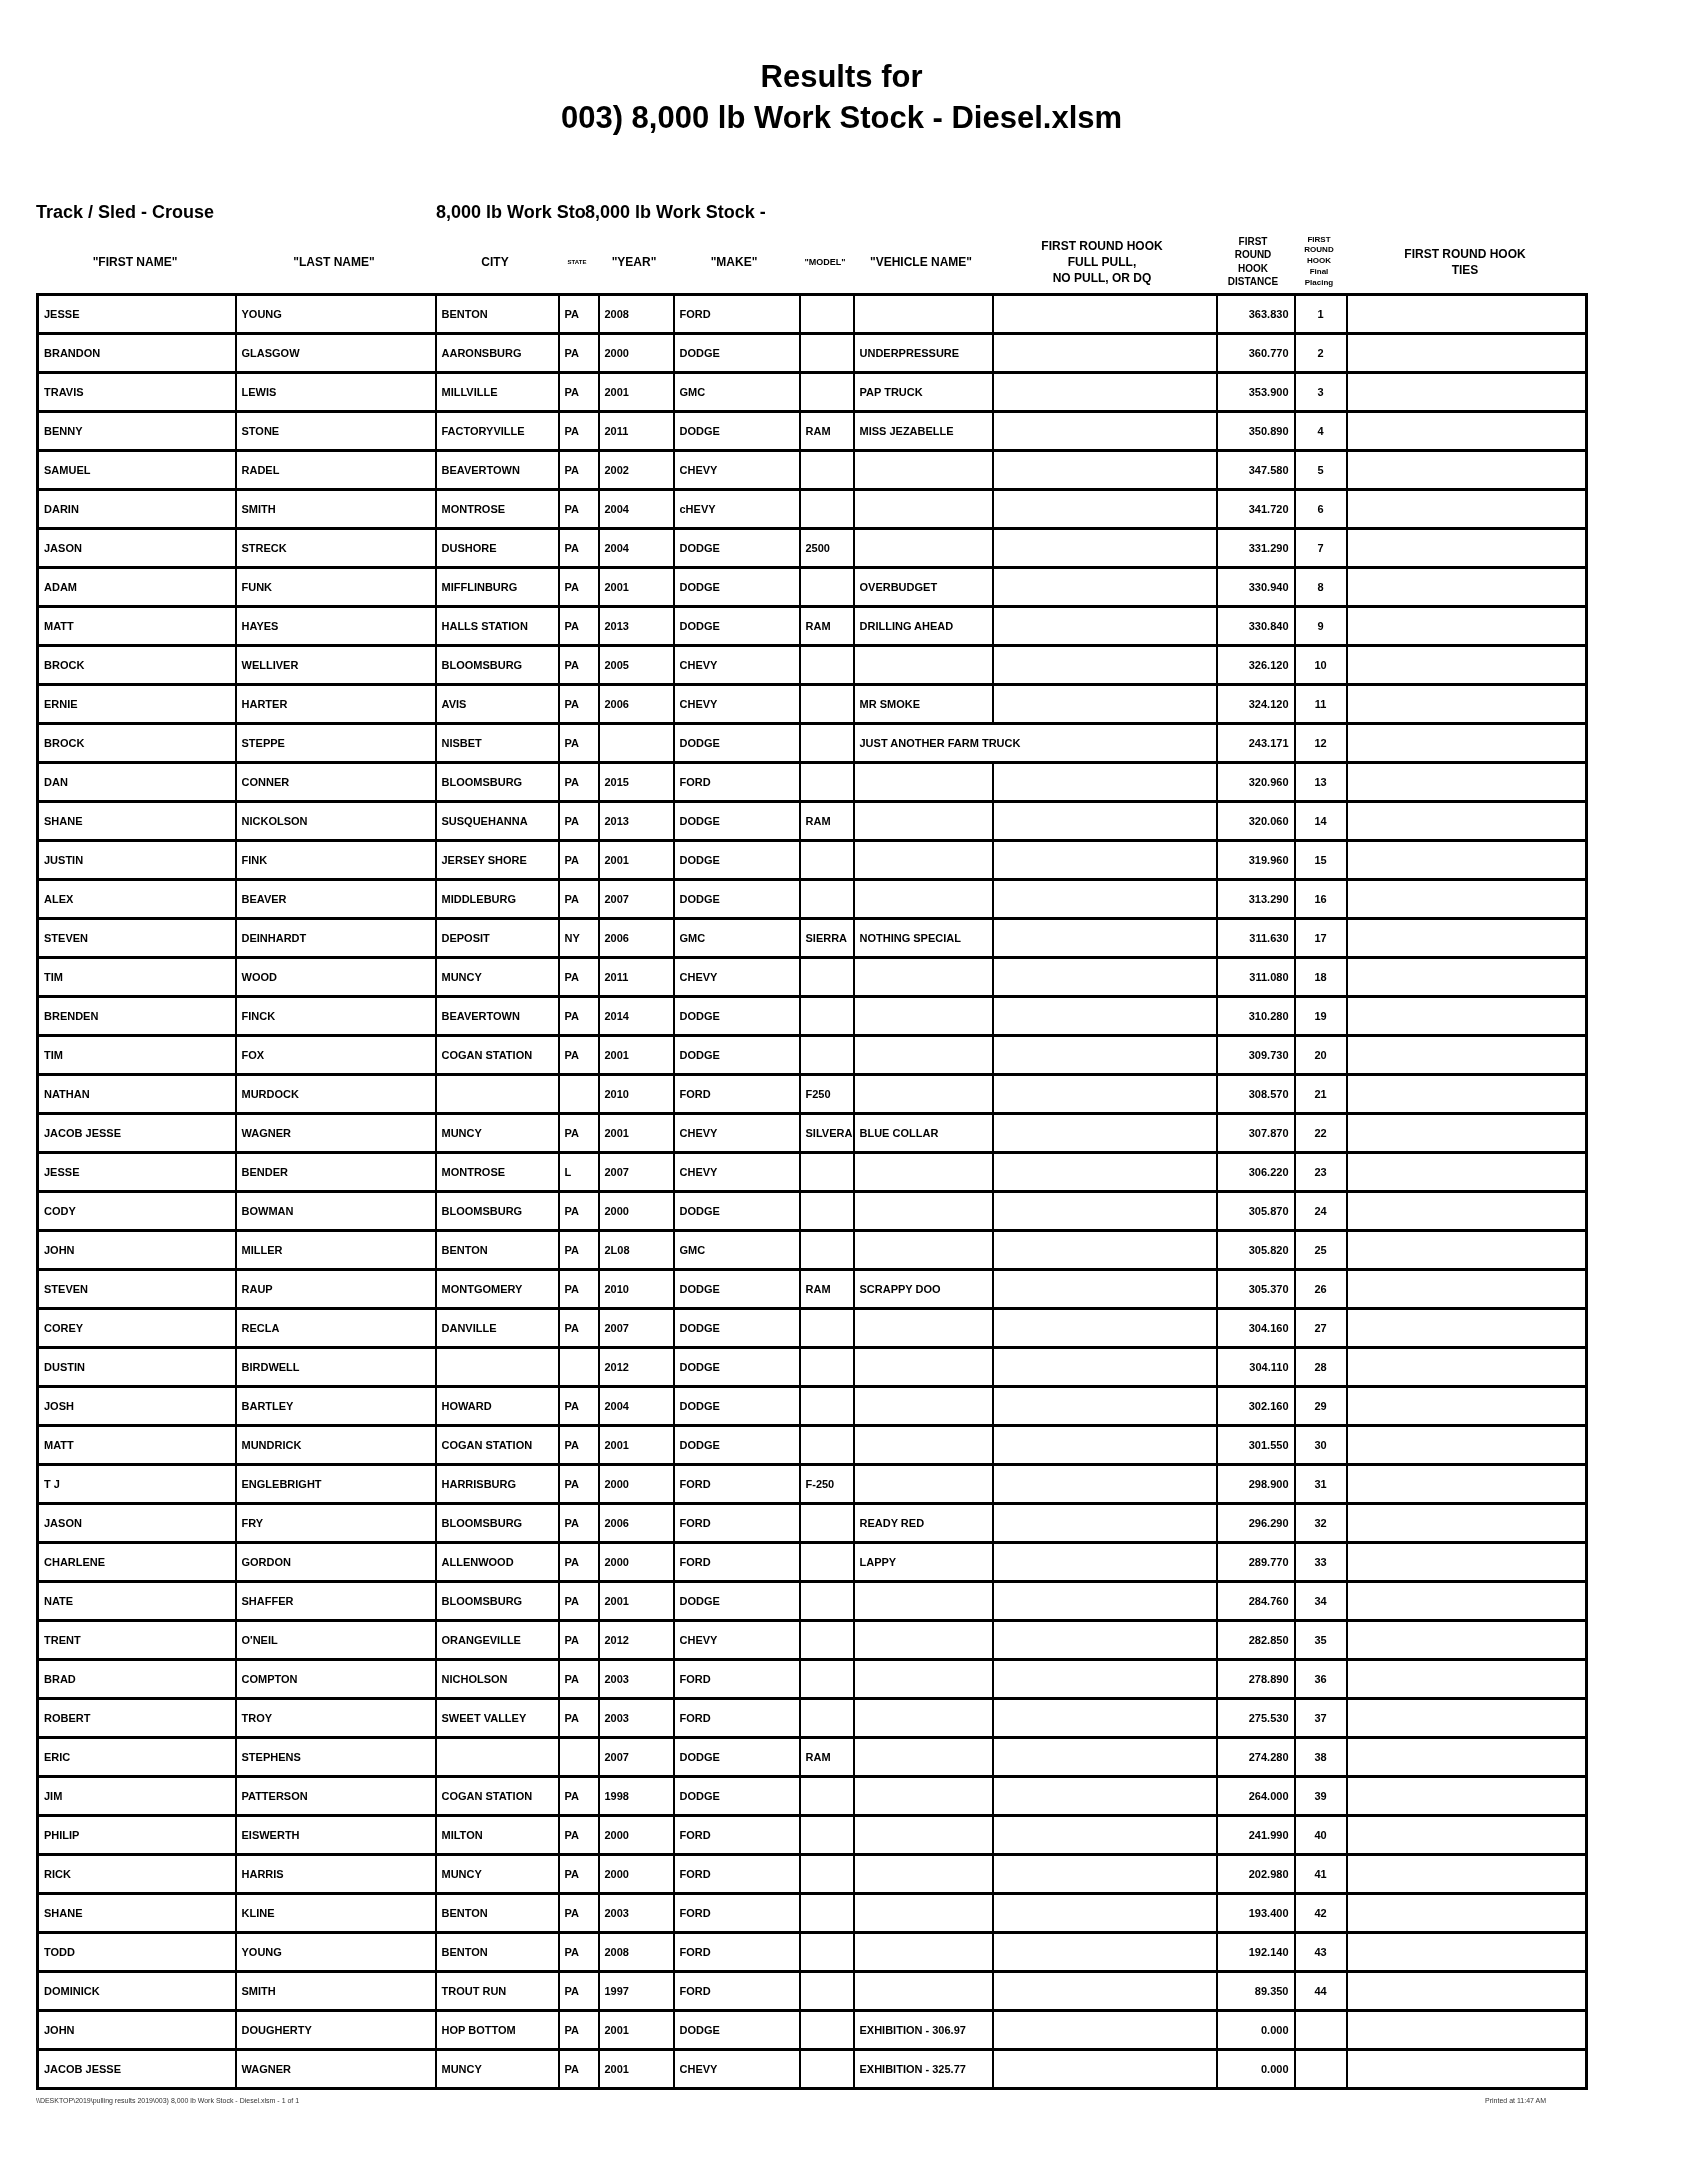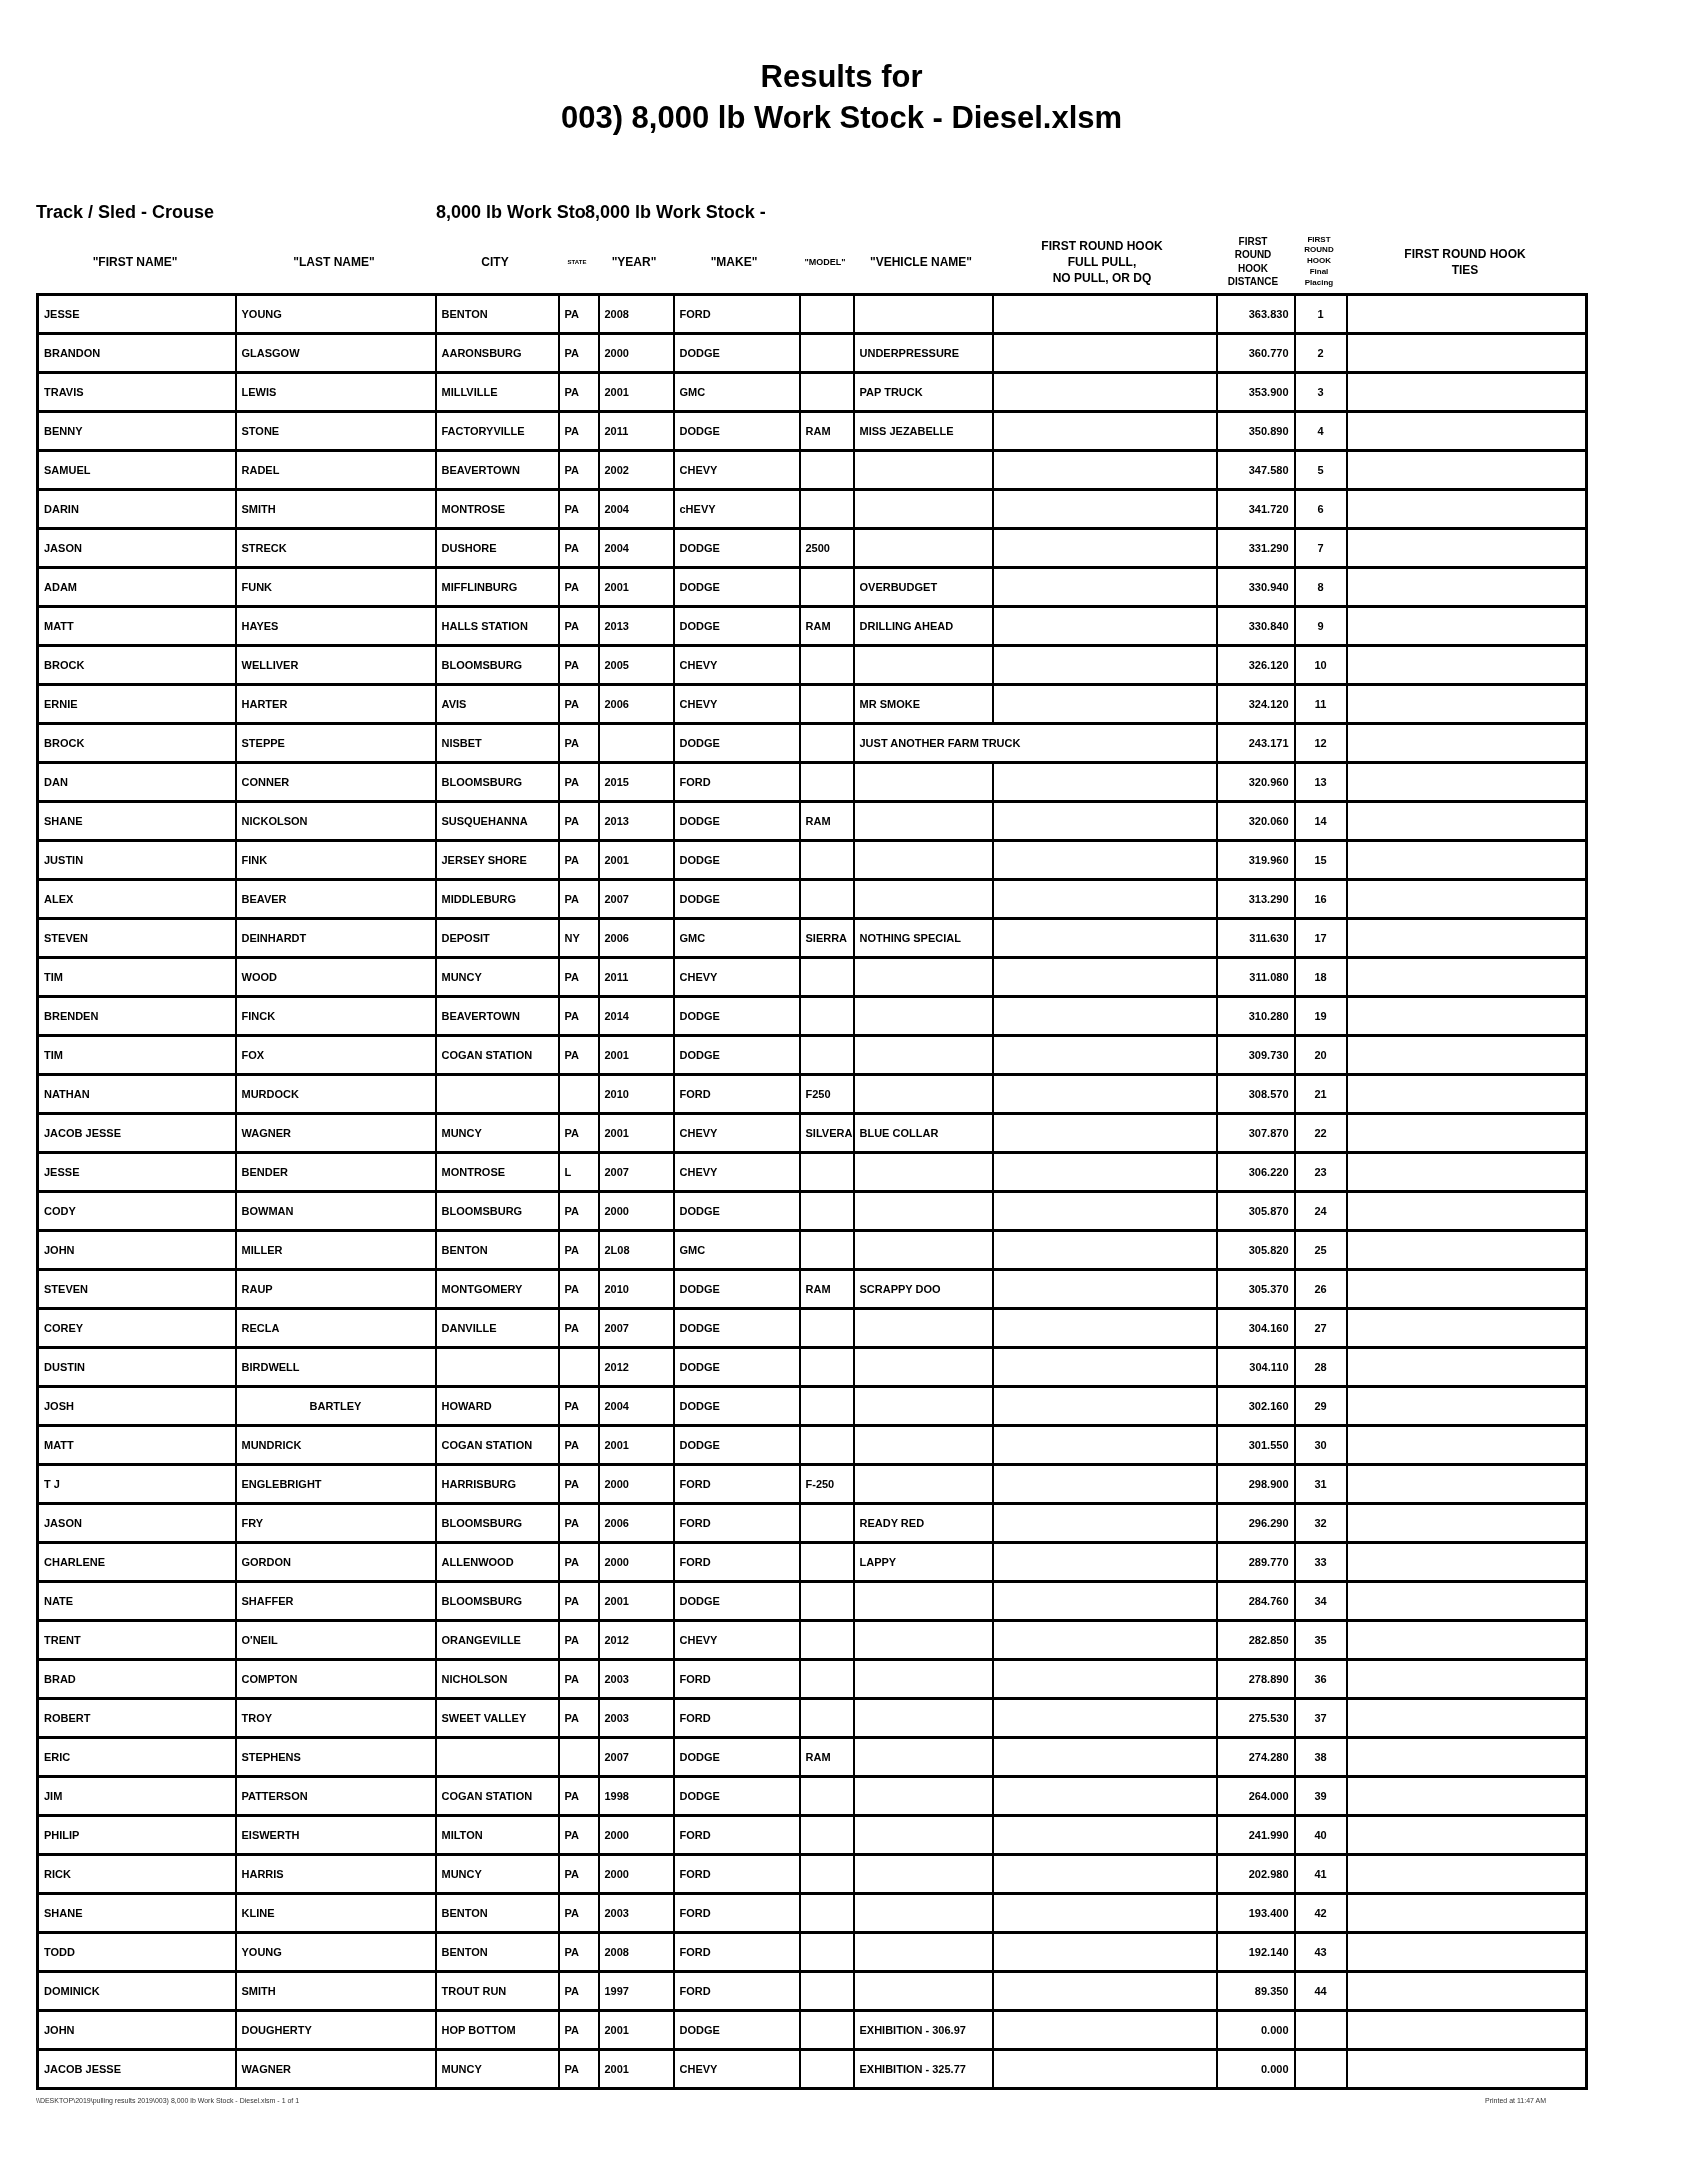--- a/index.html
+++ b/index.html
@@ -525,21 +525,21 @@
           <td style="text-align: left;">DODGE</td>
           <td style="text-align: left;"></td>
           <td style="text-align: left;"></td>
           <td style="text-align: left;"></td>
           <td style="text-align: right;">304.110</td>
           <td style="text-align: center;">28</td>
           <td style="text-align: left;"></td>
         </tr>
         <tr>
           <td style="text-align: left;">JOSH</td>
-          <td style="text-align: center; margin-left: 24px;">BARTLEY</td>
+          <td style="text-align: left; margin-left: 24px;">BARTLEY</td>
           <td style="text-align: left;">HOWARD</td>
           <td style="text-align: left;">PA</td>
           <td style="text-align: left;">2004</td>
           <td style="text-align: left;">DODGE</td>
           <td style="text-align: left;"></td>
           <td style="text-align: left;"></td>
           <td style="text-align: left;"></td>
           <td style="text-align: right;">302.160</td>
           <td style="text-align: center;">29</td>
           <td style="text-align: left;"></td>

